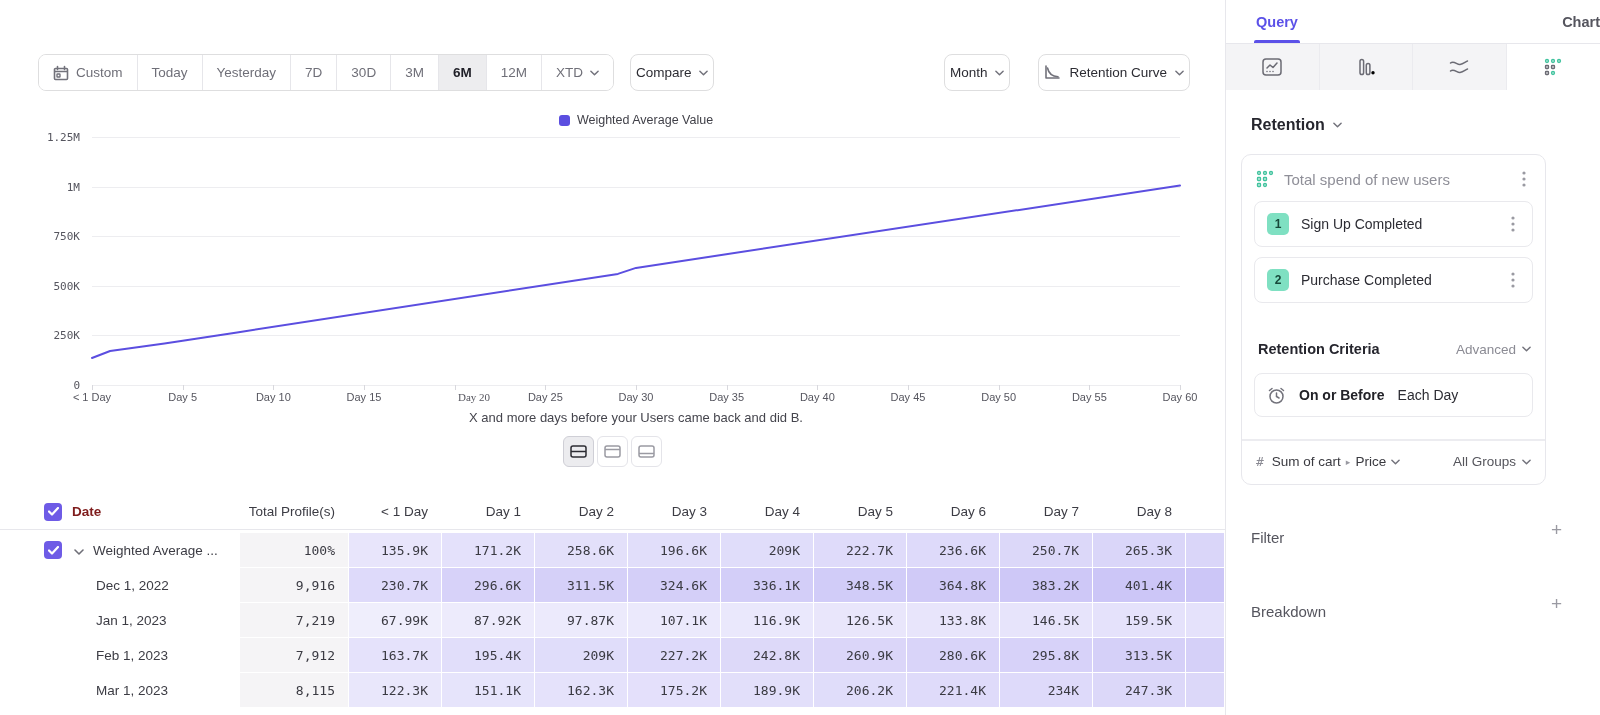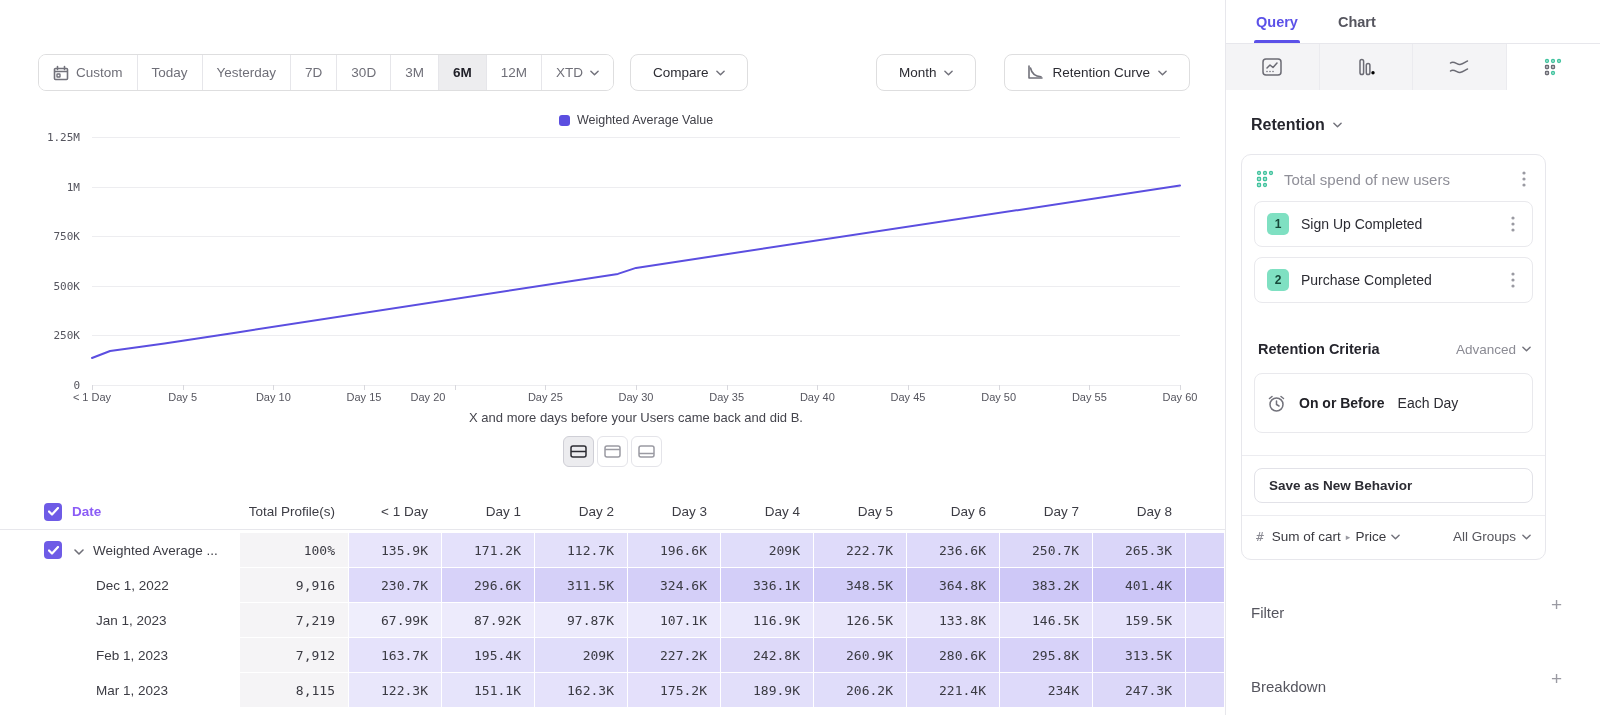--- a/index.html
+++ b/index.html
@@ -9,21 +9,21 @@
   .main { position:relative; width:1225px; height:715px; background:#fff; }
   .panel { position:relative; width:375px; height:715px; border-left:1px solid #e7e7ec; background:#fff; }
 
   
   .toolbar { position:absolute; top:54px; left:38px; right:35px; height:37px; display:flex; align-items:center; }
   .seg-group { display:flex; align-items:stretch; height:37px; border:1px solid #dededf; border-radius:8px; overflow:hidden; background:#fff; }
   .seg { display:flex; align-items:center; gap:7px; padding:0 14px; font-size:13.5px; color:#6f6f78;
     border-right:1px solid #e6e6ea; cursor:pointer; white-space:nowrap; background:#fff; }
   .seg:last-child { border-right:none; }
   .seg.active { background:#ededef; color:#1e1e26; font-weight:700; }
-  .btn { display:flex; align-items:center; gap:8px; height:37px; padding:0 22px; border:1px solid #dededf;
+  .btn { display:flex; align-items:center; gap:8px; height:37px; padding:0 5px; border:1px solid #dededf;
     border-radius:8px; background:#fff; font-size:13.5px; font-weight:500; color:#2c2c33; cursor:pointer;
     font-family:"Liberation Sans", sans-serif;text-align:right; }
   .chev { width:9px; height:6px; flex:none; }
   .chev path, .cal path, .curve path { stroke:#72727b; stroke-width:1.6; fill:none; stroke-linecap:round; stroke-linejoin:round; }
   .toolbar .compare { margin-left:16px; }
   .toolbar .right-group { margin-left:auto; display:flex; gap:28px; }
 
   
   .legend { position:absolute; top:113px; left:92px; width:1088px; display:flex; justify-content:center;
     align-items:center; gap:7px; font-size:12.5px; color:#3f3f47; }
@@ -46,35 +46,35 @@
   .tg svg rect, .tg svg line { stroke:#9a9aa2; stroke-width:1.5; fill:none; }
   .tg.active { background:#ececef; border-color:#cfcfd6; }
   .tg.active svg rect, .tg.active svg line { stroke:#2c2c33; }
 
   
   .table { position:absolute; top:494px; left:0; width:1225px; }
   .trow { display:grid; grid-template-columns:239px 108px repeat(9,92px) 38px; column-gap:1px; height:34px; margin-bottom:1px; }
   .thead { height:36px; border-bottom:1px solid #e7e7ec; margin-bottom:3px; }
   .thead .hc { display:flex; align-items:center; justify-content:flex-end; padding-right:13px;
     font-size:13.5px; font-weight:500; color:#3c3c44; }
-  .thead .label-cell { justify-content:flex-start; font-weight:600; color:#8b5cf6; }
+  .thead .label-cell { justify-content:flex-start; font-weight:600; color:#7f1d1d; }
   .cell { display:flex; align-items:center; justify-content:flex-end; padding-right:13px;
     font-family:"DejaVu Sans Mono", monospace; font-size:13px; color:#3a3a42; }
   .total-cell { background:#f5f4f6; }
   .label-cell { display:flex; align-items:center; padding-left:44px; font-family:"Liberation Sans", sans-serif;
     font-size:13.5px; color:#3c3c44; }
   .label-cell.indent { padding-left:96px; }
   .checkbox { width:18px; height:18px; border-radius:4px; background:#6e5be6; display:flex; align-items:center;
     justify-content:center; flex:none; cursor:pointer; }
   .checkbox svg path { stroke:#fff; stroke-width:2.2; fill:none; stroke-linecap:round; stroke-linejoin:round; }
   .row-chev { margin:0 9px 0 12px; flex:none; cursor:pointer; }
   .row-chev path { stroke:#6f6f78; stroke-width:1.6; fill:none; stroke-linecap:round; stroke-linejoin:round; }
 
   
-  .ptabs { display:flex; align-items:center; height:44px; padding-left:30px; gap:40px; border-bottom:1px solid #e7e7ec; }
+  .ptabs { display:flex; align-items:center; height:44px; padding-left:30px; gap:40px; border-bottom:1px solid #e7e7ec;justify-content:space-between; }
   .ptab { font-size:14.5px; font-weight:600; color:#55555e; cursor:pointer; position:relative; height:100%;
     display:flex; align-items:center; }
   .ptab.active { color:#5b51e8; }
   .ptab.active::after { content:""; position:absolute; left:-2px; right:-2px; bottom:0; height:3px;
     border-radius:2px 2px 0 0; background:#5b51e8; }
   .icon-tabs { display:grid; grid-template-columns:repeat(4,1fr); height:46px; }
   .itab { background:#f4f4f6; display:flex; align-items:center; justify-content:center; cursor:pointer;
     border-right:1px solid #ebebef; }
   .itab:last-child { border-right:none; }
   .itab.active { background:#fff; }
@@ -85,21 +85,21 @@
   .card-title { font-size:15px; color:#8f8f98; flex:1; }
   .kebab { width:18px; height:18px; display:flex; align-items:center; justify-content:center; cursor:pointer; flex:none; }
   .step { display:flex; align-items:center; gap:12px; margin:0 12px 10px; height:46px; border:1px solid #e9e9ed;
     border-radius:8px; padding:0 10px 0 12px; cursor:pointer; background:#fff; }
   .badge { width:22px; height:22px; border-radius:5px; background:#7fe0c2; color:#17493a; font-size:12px; font-weight:700;
     display:flex; align-items:center; justify-content:center; flex:none; }
   .step-label { flex:1; font-size:14px; font-weight:500; color:#2c2c33; }
   .criteria-row { display:flex; align-items:center; justify-content:space-between; margin:38px 14px 0 16px; }
   .criteria-label { font-size:14.5px; font-weight:700; color:#26262e; }
   .advanced { display:flex; align-items:center; gap:6px; font-size:13.5px; color:#8b8b94; cursor:pointer; }
-  .cond-box { display:flex; align-items:center; gap:13px; margin:16px 12px 0; height:60px; border:1px solid #e9e9ed;
+  .cond-box { display:flex; align-items:center; gap:13px; margin:16px 12px 0; height:44px; border:1px solid #e9e9ed;
     border-radius:8px; padding:0 12px; cursor:pointer; }
   .cond-bold { font-size:14px; font-weight:700; color:#222228; }
   .cond-rest { font-size:14px; color:#2c2c33; }
   .divider { height:1px; background:#ececf0; margin-top:22px; }
   .save-btn { display:flex; align-items:center; margin:12px; height:35px; border:1px solid #e2e2e8; border-radius:8px;
     padding:0 14px; font-size:13.5px; font-weight:600; color:#2c2c33; background:#fff; cursor:pointer;
     font-family:"Liberation Sans", sans-serif; width:calc(100% - 24px); }
   .measure-row { display:flex; align-items:center; padding:13px 14px 15px; gap:8px; }
   .hash { font-family:"DejaVu Sans Mono", monospace; font-size:13px; color:#8b8b94; }
   .measure-main { display:flex; align-items:center; gap:5px; font-size:13.5px; color:#3a3a40; cursor:pointer; }
@@ -200,21 +200,21 @@
         <div class="ylab" style="top: 137px;">1.25M</div>
         <div class="xtick-mark" style="left: 92px;"></div>
         <div class="xlab" style="left: 92px;">&lt; 1 Day</div>
         <div class="xtick-mark" style="left: 182.667px;"></div>
         <div class="xlab" style="left: 182.667px;">Day 5</div>
         <div class="xtick-mark" style="left: 273.333px;"></div>
         <div class="xlab" style="left: 273.333px;">Day 10</div>
         <div class="xtick-mark" style="left: 364px;"></div>
         <div class="xlab" style="left: 364px;">Day 15</div>
         <div class="xtick-mark" style="left: 454.667px;"></div>
-        <div class="xlab" style="left: 428px;">Day 20</div>
+        <div class="xlab" style="left: 474px; font-family: Liberation Serif, serif;">Day 20</div>
         <div class="xtick-mark" style="left: 545.333px;"></div>
         <div class="xlab" style="left: 545.333px;">Day 25</div>
         <div class="xtick-mark" style="left: 636px;"></div>
         <div class="xlab" style="left: 636px;">Day 30</div>
         <div class="xtick-mark" style="left: 726.667px;"></div>
         <div class="xlab" style="left: 726.667px;">Day 35</div>
         <div class="xtick-mark" style="left: 817.333px;"></div>
         <div class="xlab" style="left: 817.333px;">Day 40</div>
         <div class="xtick-mark" style="left: 908px;"></div>
         <div class="xlab" style="left: 908px;">Day 45</div>
@@ -282,21 +282,21 @@
               </svg>
             </span>
             <span class="row-chev"><svg width="10" height="6" viewBox="0 0 10 6">
                 <path d="M1 1 L5 5 L9 1"></path>
               </svg></span>
             <span>Weighted Average ...</span>
           </div>
           <div class="cell total-cell">100%</div>
           <div class="cell" style="background: rgba(113, 96, 232, 0.16);">135.9K</div>
           <div class="cell" style="background: rgba(113, 96, 232, 0.19);">171.2K</div>
-          <div class="cell" style="background: rgba(113, 96, 232, 0.196);">112.7K</div>
+          <div class="cell" style="background: rgba(113, 96, 232, 0.196);">258.6K</div>
           <div class="cell" style="background: rgba(113, 96, 232, 0.208);">196.6K</div>
           <div class="cell" style="background: rgba(113, 96, 232, 0.216);">209K</div>
           <div class="cell" style="background: rgba(113, 96, 232, 0.227);">222.7K</div>
           <div class="cell" style="background: rgba(113, 96, 232, 0.235);">236.6K</div>
           <div class="cell" style="background: rgba(113, 96, 232, 0.247);">250.7K</div>
           <div class="cell" style="background: rgba(113, 96, 232, 0.26);">265.3K</div>
           <div class="cell" style="background: rgba(113, 96, 232, 0.26);"></div>
         </div>
         <div class="trow">
           <div class="label-cell indent">
@@ -489,21 +489,20 @@
             <path d="M2.5 4.5 L5 2.5"></path>
               <path d="M16.5 4.5 L14 2.5"></path>
           </g>
         </svg>
         <span class="cond-bold">On or Before</span>
         <span class="cond-rest">Each Day</span>
       </div>
 
       <div class="divider"></div>
 
-      <button class="save-btn">Save as New Behavior</button>
 
       <div class="divider" style="margin-top:0"></div>
 
       <div class="measure-row">
         <span class="hash">#</span>
         <span class="measure-main">
           <span>Sum of cart</span>
           <span class="m-arrow">▸</span>
           <span>Price</span>
           <svg class="chev" viewBox="0 0 10 6" width="10" height="6">

